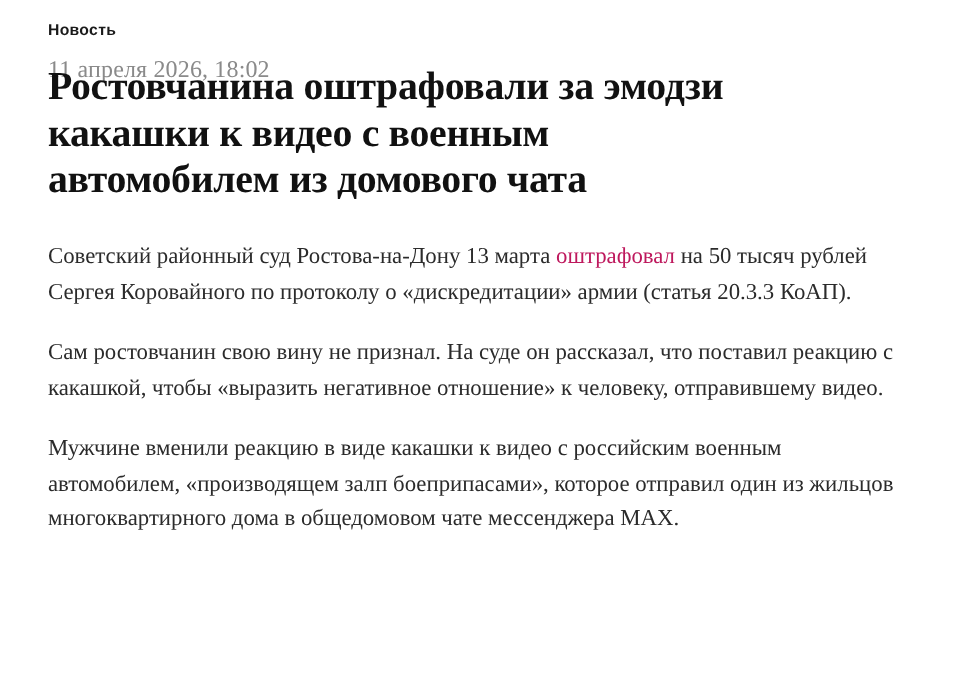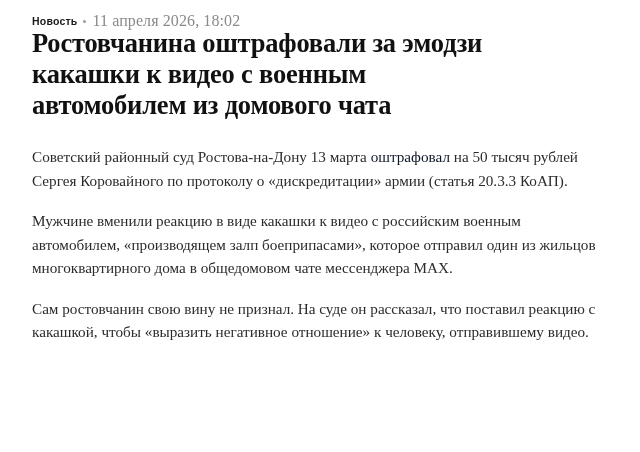--- a/index.html
+++ b/index.html
@@ -16,23 +16,25 @@
   .page {
     position: relative;
     width: 640px;
     height: 452px;
     background: #ffffff;
     box-sizing: border-box;
     padding: 14px 34px 0 32px;
   }
   .meta-row {
     display: flex;
-    align-items: center;
+    align-items: flex-start;
     gap: 6px;
+    margin-bottom: 14px;
     height: 14px;
+    flex-direction: column;
   }
   .meta-label {
     font-family: "Liberation Sans", sans-serif;
     font-size: 10.5px;
     font-weight: bold;
     color: #1a1a1a;
     letter-spacing: 0.2px;
   }
   .meta-dot {
     width: 3px;
@@ -64,36 +66,36 @@
     margin: 0 0 17px 0;
     font-family: "Liberation Serif", serif;
     font-size: 15.2px;
     line-height: 23.5px;
     color: #2b2b2b;
   }
   .body-text p:last-child {
     margin-bottom: 0;
   }
   a.inline-link {
-    color: #0f172a;
+    color: #be185d;
     text-decoration: none;
   }
 </style>
 </head>
 <body>
 
 <div class="page">
 
   <div class="meta-row">
     <span class="meta-label">Новость</span>
     <span class="meta-dot"></span>
     <span class="meta-date">11 апреля 2026, 18:02</span>
   </div>
 
   <h1 class="headline">Ростовчанина оштрафовали за эмодзи какашки к видео с военным автомобилем из домового чата</h1>
 
   <div class="body-text">
     <p><span>Советский районный суд Ростова-на-Дону 13 марта </span><a class="inline-link" href="#">оштрафовал</a><span> на 50 тысяч рублей Сергея Коровайного по протоколу о «дискредитации» армии (статья 20.3.3 КоАП).</span></p>
+    <p>Сам ростовчанин свою вину не признал. На суде он рассказал, что поставил реакцию с какашкой, чтобы «выразить негативное отношение» к человеку, отправившему видео.</p>
     <p>Мужчине вменили реакцию в виде какашки к видео с российским военным автомобилем, «производящем залп боеприпасами», которое отправил один из жильцов многоквартирного дома в общедомовом чате мессенджера MAX.</p>
-    <p>Сам ростовчанин свою вину не признал. На суде он рассказал, что поставил реакцию с какашкой, чтобы «выразить негативное отношение» к человеку, отправившему видео.</p>
   </div>
 
 </div>
 
 </body></html>

